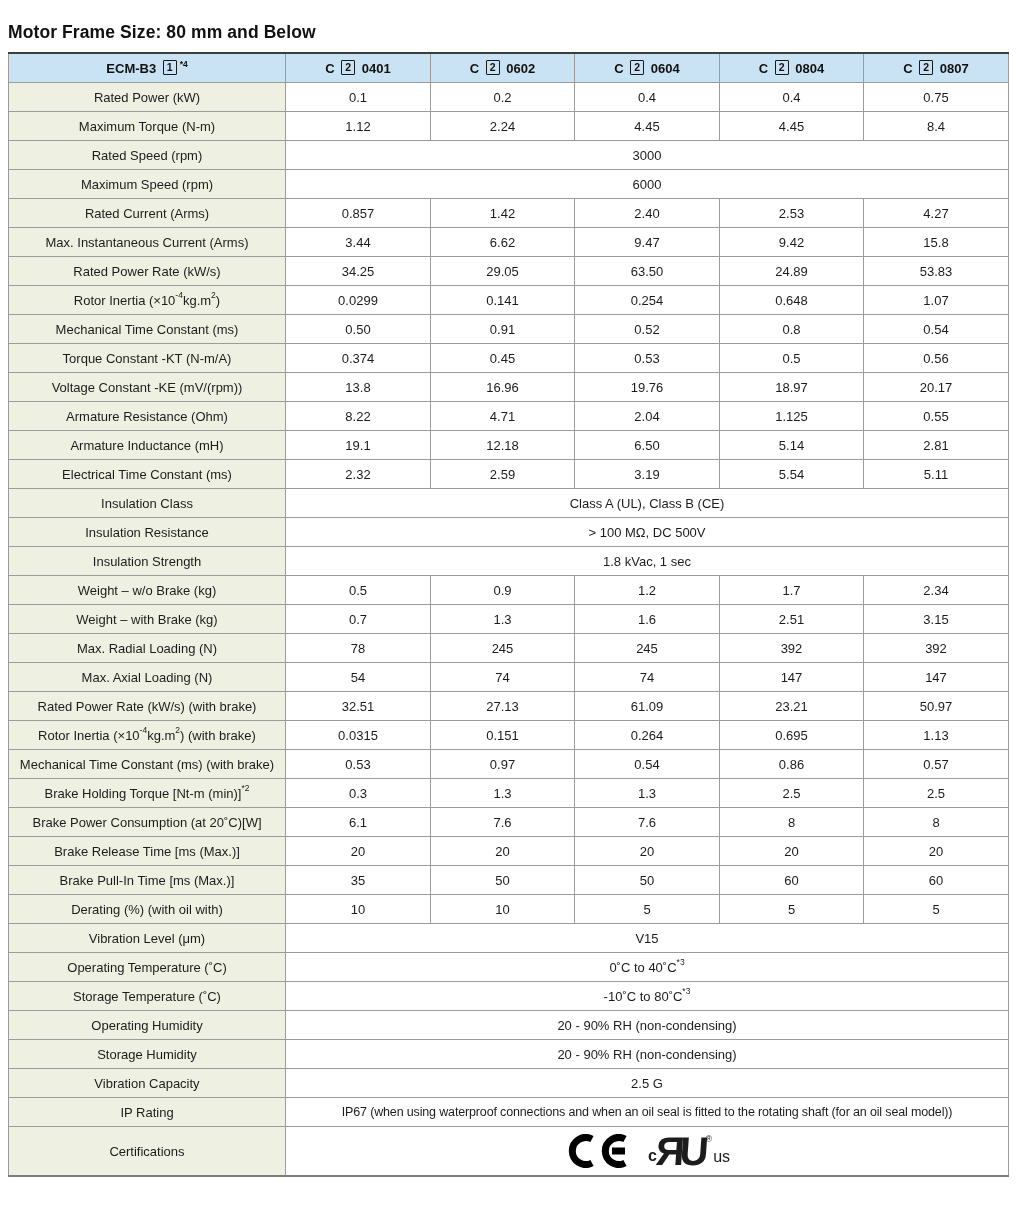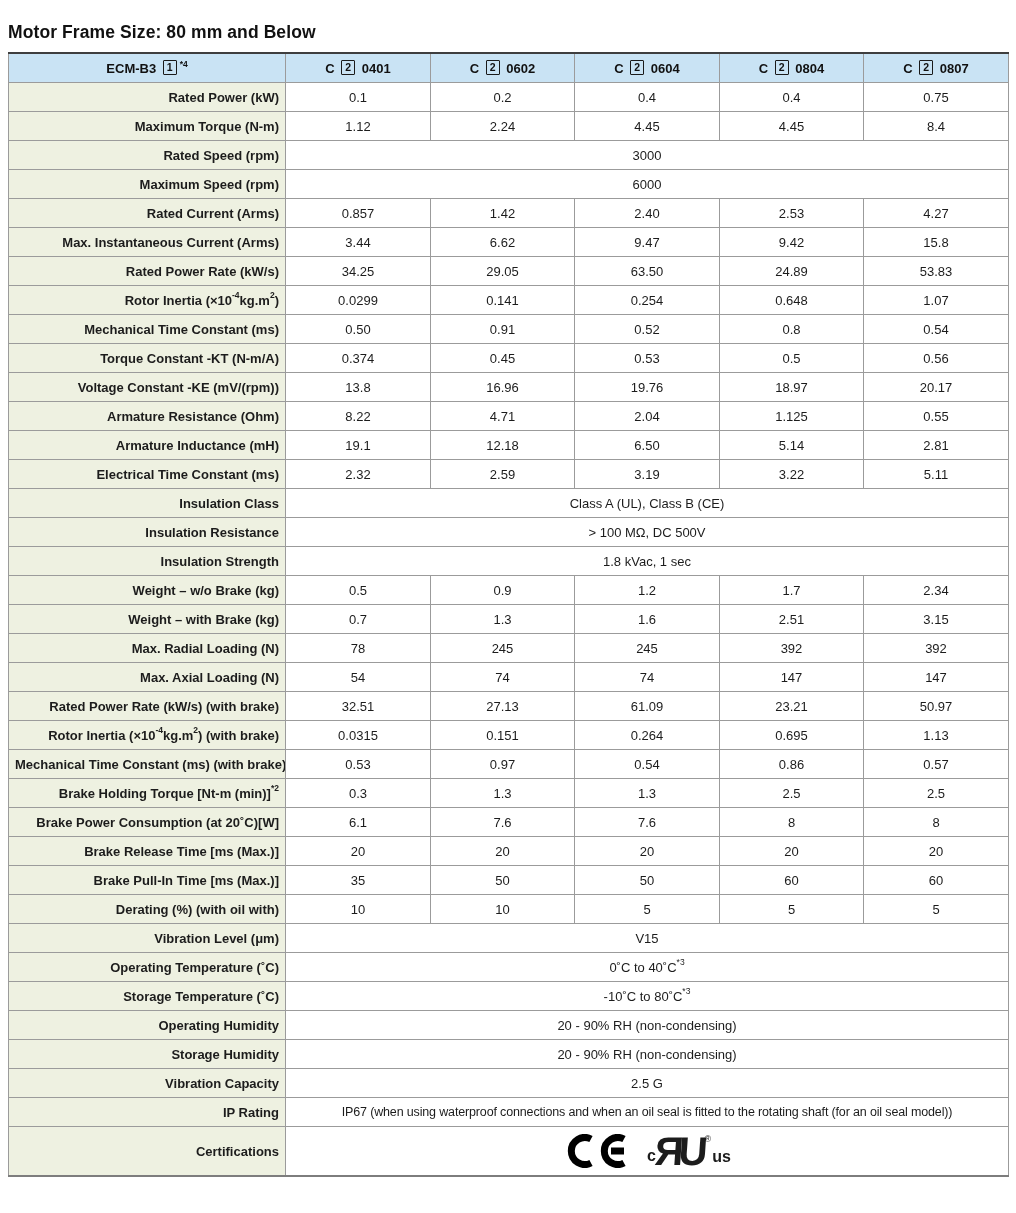--- a/index.html
+++ b/index.html
@@ -31,21 +31,21 @@
     background:#c9e3f4;
     font-size:15px;font-weight:bold;color:#111;
     height:38px;text-align:center;
     border-bottom:2px solid #262626;
     border-left:1px solid #707070;
     margin-left:27px;
   }
   thead th:first-child{border-left:1px solid #9b9b9b;}
   th.rl{
     background:#eef1e1;
-    font-weight:bold;text-align:right;
+    font-weight:normal;text-align:center;
     padding-left:9px;color:#1c1c1c;
   }
   td.val, td.spanv{background:#ffffff;text-align:center;color:#1c1c1c;}
   td.spanv.small{font-size:12.5px;letter-spacing:-0.15px;}
   tr.cert-row th, tr.cert-row td{height:48px;}
   sup{font-size:8.5px;line-height:0;position:relative;top:-1px;}
   .boxnum{
     display:inline-block;border:1.4px solid #1a1a1a;
     font-size:10.5px;font-weight:bold;line-height:1;
     padding:1px 3px 1.5px 3px;margin:0 3px 0 3px;
@@ -58,21 +58,21 @@
   }
   .ce-mark{display:block;}
   .ul-mark{display:flex;align-items:flex-end;line-height:1;}
   .ul-c{font-size:16px;font-weight:bold;margin:0 -1px 3px 0;}
   .ul-mono{
     font-size:40px;font-weight:bold;letter-spacing:-5px;
     display:inline-block;transform:skewX(-4deg);
     line-height:.82;margin-right:3px;
   }
   .ul-reg{font-size:9px;align-self:flex-start;margin:0 0 0 -1px;}
-  .ul-us{font-size:16px;font-weight:bold;margin:2px 0 2px 1px;}
+  .ul-us{font-size:16px;font-weight:normal;margin:2px 0 2px 1px;}
 </style>
 </head>
 <body>
 
 <div class="page">
   <div class="title">Motor Frame Size: 80 mm and Below</div>
 
   <table class="spec">
     <colgroup>
       <col style="width:277px">
@@ -187,21 +187,21 @@
           <td class="val">12.18</td>
           <td class="val">6.50</td>
           <td class="val">5.14</td>
           <td class="val">2.81</td>
         </tr>
         <tr>
           <th class="rl"><span>Electrical Time Constant (ms)</span></th>
           <td class="val">2.32</td>
           <td class="val">2.59</td>
           <td class="val">3.19</td>
-          <td class="val">3.22</td>
+          <td class="val">5.54</td>
           <td class="val">5.11</td>
         </tr>
         <tr>
           <th class="rl"><span>Insulation Class</span></th>
           <td colspan="5" class="spanv">Class A (UL), Class B (CE)</td>
         </tr>
         <tr>
           <th class="rl"><span>Insulation Resistance</span></th>
           <td colspan="5" class="spanv">&gt; 100 MΩ, DC 500V</td>
         </tr>

